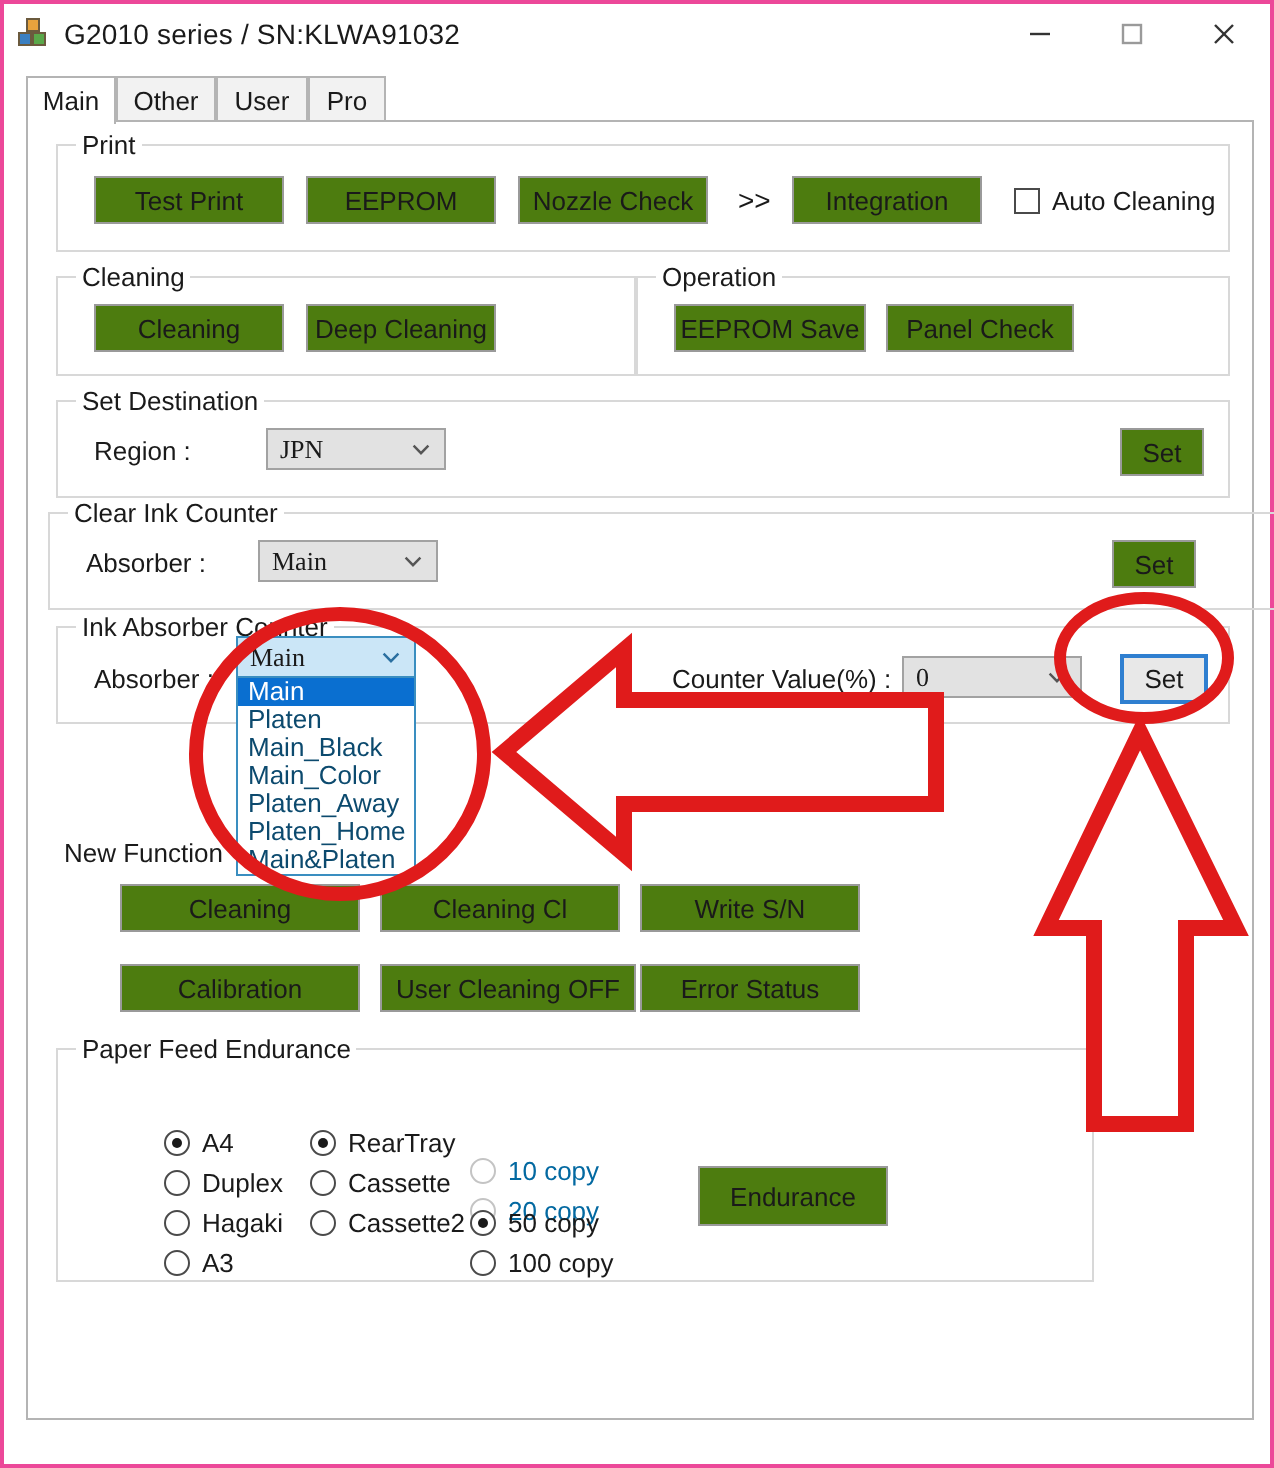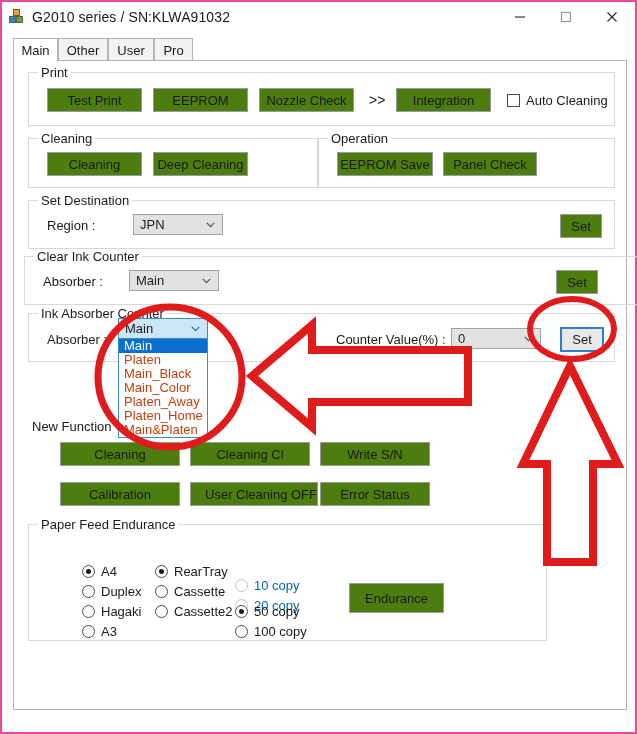--- a/index.html
+++ b/index.html
@@ -89,37 +89,37 @@
   .lbl {
     position: absolute; font-size: 13px; color: #1a1a1a; white-space: nowrap;
   }
   
   .combo {
     position: absolute; height: 21px;
     background: #e2e2e2; border: 1px solid #a2a2a2;
     font-size: 13px; color: #1a1a1a;
     display: flex; align-items: center;
   }
-  .combo .cval { padding-left: 6px; }
+  .combo .cval { padding-left: 6px; font-family: Liberation Serif, serif; }
   .combo .carrow {
     position: absolute; right: 7px; top: 0; bottom: 0;
     display: flex; align-items: center; color: #555;
   }
   .combo.open {
     background: #cbe6f7; border: 1px solid #3a8ec0;
   }
   .combo.open .carrow { color: #2a6fa0; }
   #absorber2-list {
     position: absolute;
     background: #ffffff; border: 1px solid #3a8ec0; border-top: none;
     z-index: 20;
   }
   #absorber2-list .opt {
     height: 14px; font-size: 13px; line-height: 14px;
-    padding-left: 5px; color: #c2410c; white-space: nowrap;
+    padding-left: 5px; color: #0c4a6e; white-space: nowrap;
   }
   #absorber2-list .opt.sel { background: #0a6fd0; color: #ffffff; }
 
   
   .checkrow { position: absolute; display: flex; align-items: center; font-size: 13px; color: #1a1a1a; white-space: nowrap; }
   .cbox {
     width: 13px; height: 13px; border: 1px solid #4a4a4a; background: #fff;
     margin-right: 6px; flex: none;
   }
   .radio-item { position: absolute; display: flex; align-items: center; font-size: 13px; color: #1a1a1a; white-space: nowrap; }
@@ -301,21 +301,21 @@
       </div>
     <div class="btn" style="left:176px;top:381px;width:120px;">
         <span>Cleaning Cl</span>
       </div>
     <div class="btn" style="left:306px;top:381px;width:110px;">
         <span>Write S/N</span>
       </div>
     <div class="btn" style="left:46px;top:421px;width:120px;">
         <span>Calibration</span>
       </div>
-    <div class="btn" style="left:176px;top:421px;width:128px;justify-content:flex-end;">
+    <div class="btn" style="left:176px;top:421px;width:128px;">
         <span>User Cleaning OFF</span>
       </div>
     <div class="btn" style="left:306px;top:421px;width:110px;">
         <span>Error Status</span>
       </div>
 
     <div class="group" style="left:14px;top:463px;width:519px;height:117px;">
       <span class="legend">Paper Feed Endurance</span>
 
       <div class="radio-item" style="left:53px;top:39px;">

